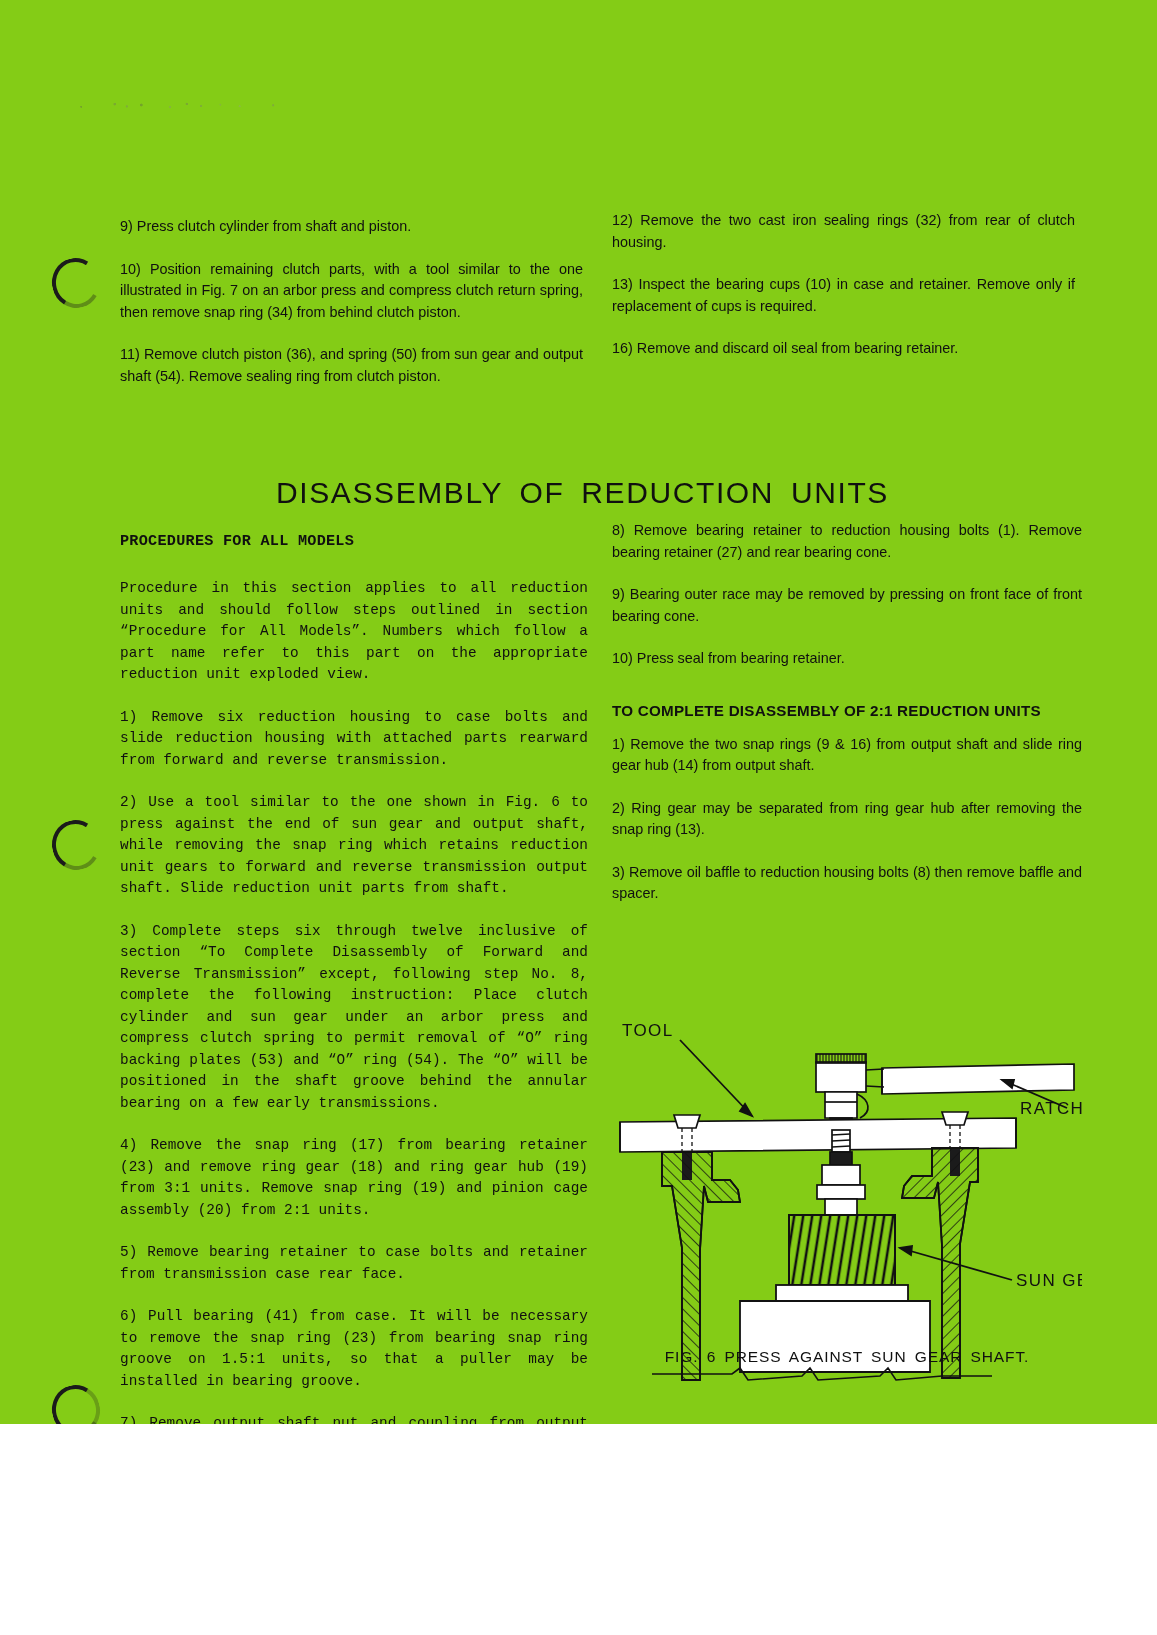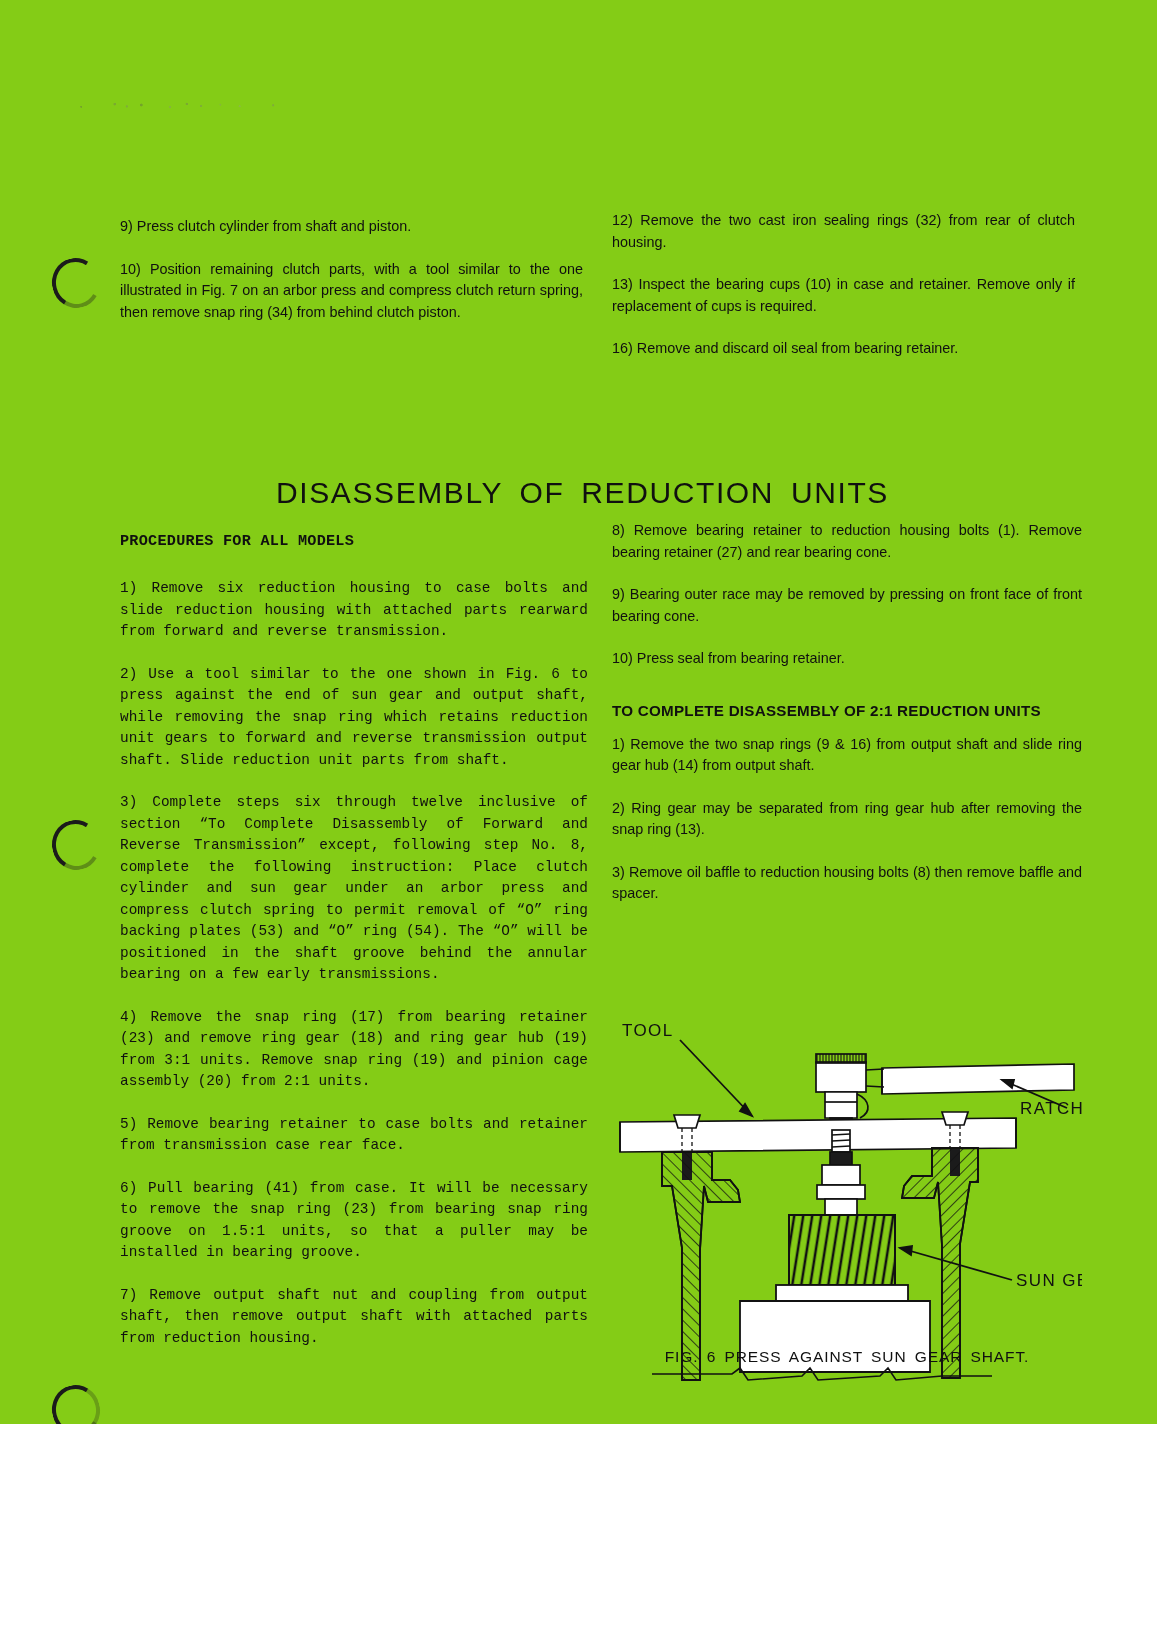--- a/index.html
+++ b/index.html
@@ -141,32 +141,34 @@
 
   <div class="scan-noise"></div>
 
   <div class="hole h1"></div>
   <div class="hole h2"></div>
   <div class="hole h3"></div>
 
   <div class="col col-left top-left">
     <p class="para">9)  Press clutch cylinder from shaft and piston.</p>
     <p class="para">10)  Position remaining clutch parts, with a tool similar to the one illustrated in Fig. 7  on an arbor press and compress clutch return spring, then remove snap ring (34) from behind clutch piston.</p>
+    <p class="para">11)  Remove clutch piston (36), and spring (50) from sun gear and output shaft (54).  Remove sealing ring from clutch piston.</p>
   </div>
 
   <div class="col col-right top-right">
     <p class="para">12)  Remove the two cast iron sealing rings (32) from rear of clutch housing.</p>
     <p class="para">13)  Inspect the bearing cups (10) in case and retainer. Remove only if replacement of cups is required.</p>
     <p class="para">16)  Remove and discard oil seal from bearing retainer.</p>
   </div>
 
   <h1 class="doc-title">DISASSEMBLY OF REDUCTION UNITS</h1>
 
   <div class="col col-left mid-left">
     <h2 class="sec-head">PROCEDURES FOR ALL MODELS</h2>
+    <p class="para">Procedure in this section applies to all reduction units and should follow steps outlined in section “Procedure for All Models”.  Numbers which follow a part name refer to this part on the appropriate reduction unit exploded view.</p>
     <p class="para">1)  Remove six reduction housing to case bolts and slide reduction housing with attached parts rearward from forward and reverse transmission.</p>
     <p class="para">2) Use a tool similar to the one shown in Fig. 6  to press against the end of sun gear and output shaft, while removing the snap ring which retains reduction unit gears to forward and reverse transmission output shaft.  Slide reduction unit parts from shaft.</p>
     <p class="para">3)  Complete steps six through twelve inclusive of section “To Complete Disassembly of Forward and Reverse Transmission” except, following step No. 8, complete the following instruction:  Place clutch cylinder and sun gear under an arbor press and compress clutch spring to permit removal of “O” ring backing plates (53) and “O” ring (54).  The “O” will be positioned in the shaft groove behind the annular bearing on a few early transmissions.</p>
     <p class="para">4)  Remove the snap ring (17) from bearing retainer (23) and remove ring gear (18) and ring gear hub (19) from 3:1 units.  Remove snap ring (19) and pinion cage assembly (20) from 2:1 units.</p>
     <p class="para">5)  Remove bearing retainer to case bolts and retainer from transmission case rear face.</p>
     <p class="para">6)  Pull bearing (41) from case.  It will be necessary to remove the snap ring (23) from bearing snap ring groove on 1.5:1 units, so that a puller may be installed in bearing groove.</p>
     <p class="para">7)   Remove output shaft nut and coupling from output shaft, then remove output shaft with attached parts from reduction housing.</p>
   </div>
 
   <div class="col col-right mid-right">

